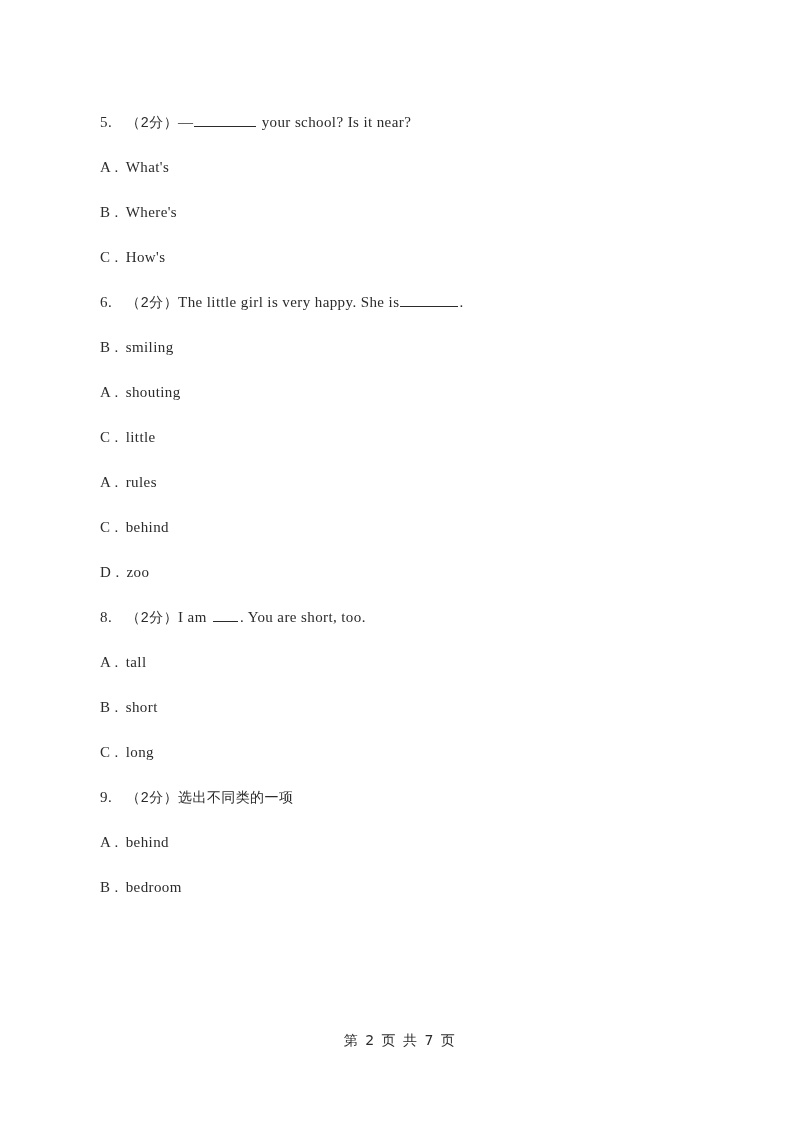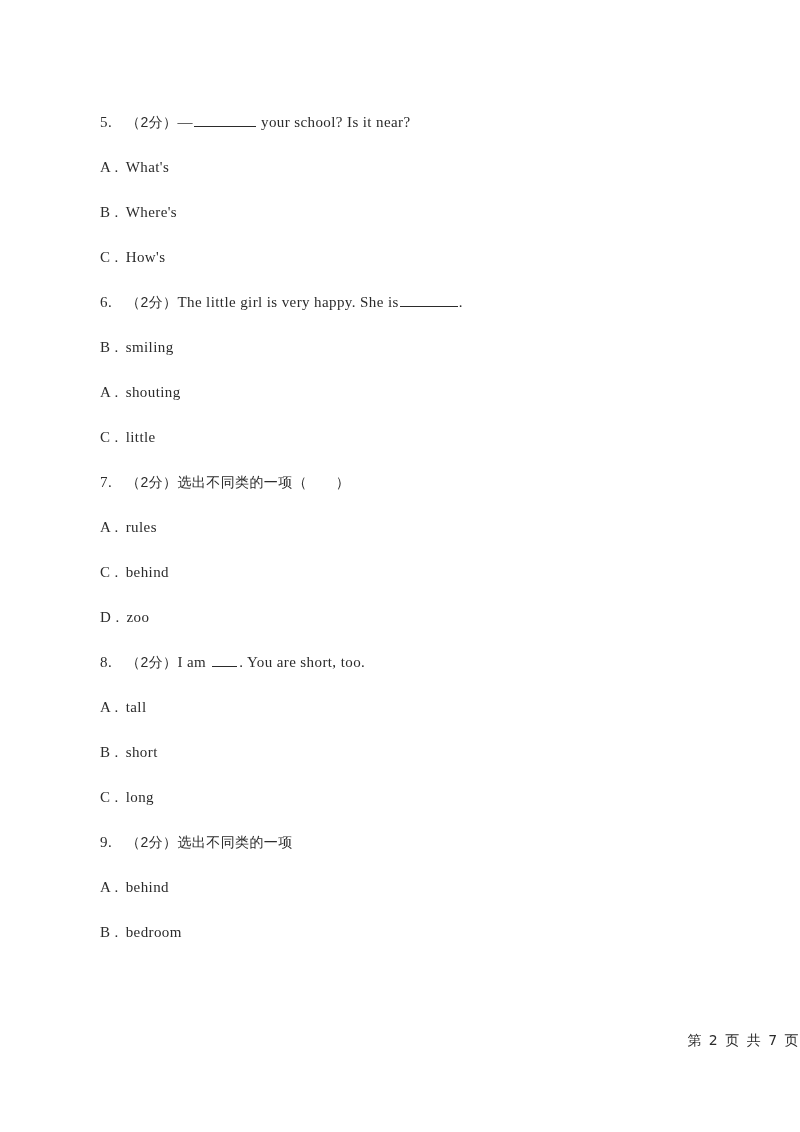--- a/index.html
+++ b/index.html
@@ -70,29 +70,29 @@
   }
   .blank-short {
     display: inline-block;
     width: 25px;
     border-bottom: 1px solid #2b2b2b;
     height: 13px;
     vertical-align: baseline;
     margin: 0 2px;
   }
   .cn {
-    font-family: Liberation Sans, sans-serif;
+    font-family: Liberation Mono, monospace;
     font-size: 14px;
   }
   .footer {
     position: absolute;
     left: 0;
     right: 0;
     top: 1032px;
-    text-align: right;
+    text-align: center;
     font-size: 14px;
     color: #2b2b2b;
     letter-spacing: 1.5px;
     font-family: "DejaVu Sans", "Liberation Sans", sans-serif;
   }
 </style>
 </head>
 <body>
 
 <div class="page">
@@ -118,23 +118,20 @@
       <span class="opt-letter">B .</span><span class="opt-gap"></span><span>smiling</span>
     </div>
     <div class="line">
       <span class="opt-letter">A .</span><span class="opt-gap"></span><span>shouting</span>
     </div>
     <div class="line">
       <span class="opt-letter">C .</span><span class="opt-gap"></span><span>little</span>
     </div>
 
     <div class="line">
-      <span class="qnum">7.</span><span class="qnum-gap"></span><span class="score cn">（2分）</span><span class="cn">选出不同类的一项（　　）</span>
-    </div>
-    <div class="line">
       <span class="opt-letter">A .</span><span class="opt-gap"></span><span>rules</span>
     </div>
     <div class="line">
       <span class="opt-letter">C .</span><span class="opt-gap"></span><span>behind</span>
     </div>
     <div class="line">
       <span class="opt-letter">D .</span><span class="opt-gap"></span><span>zoo</span>
     </div>
 
     <div class="line">

